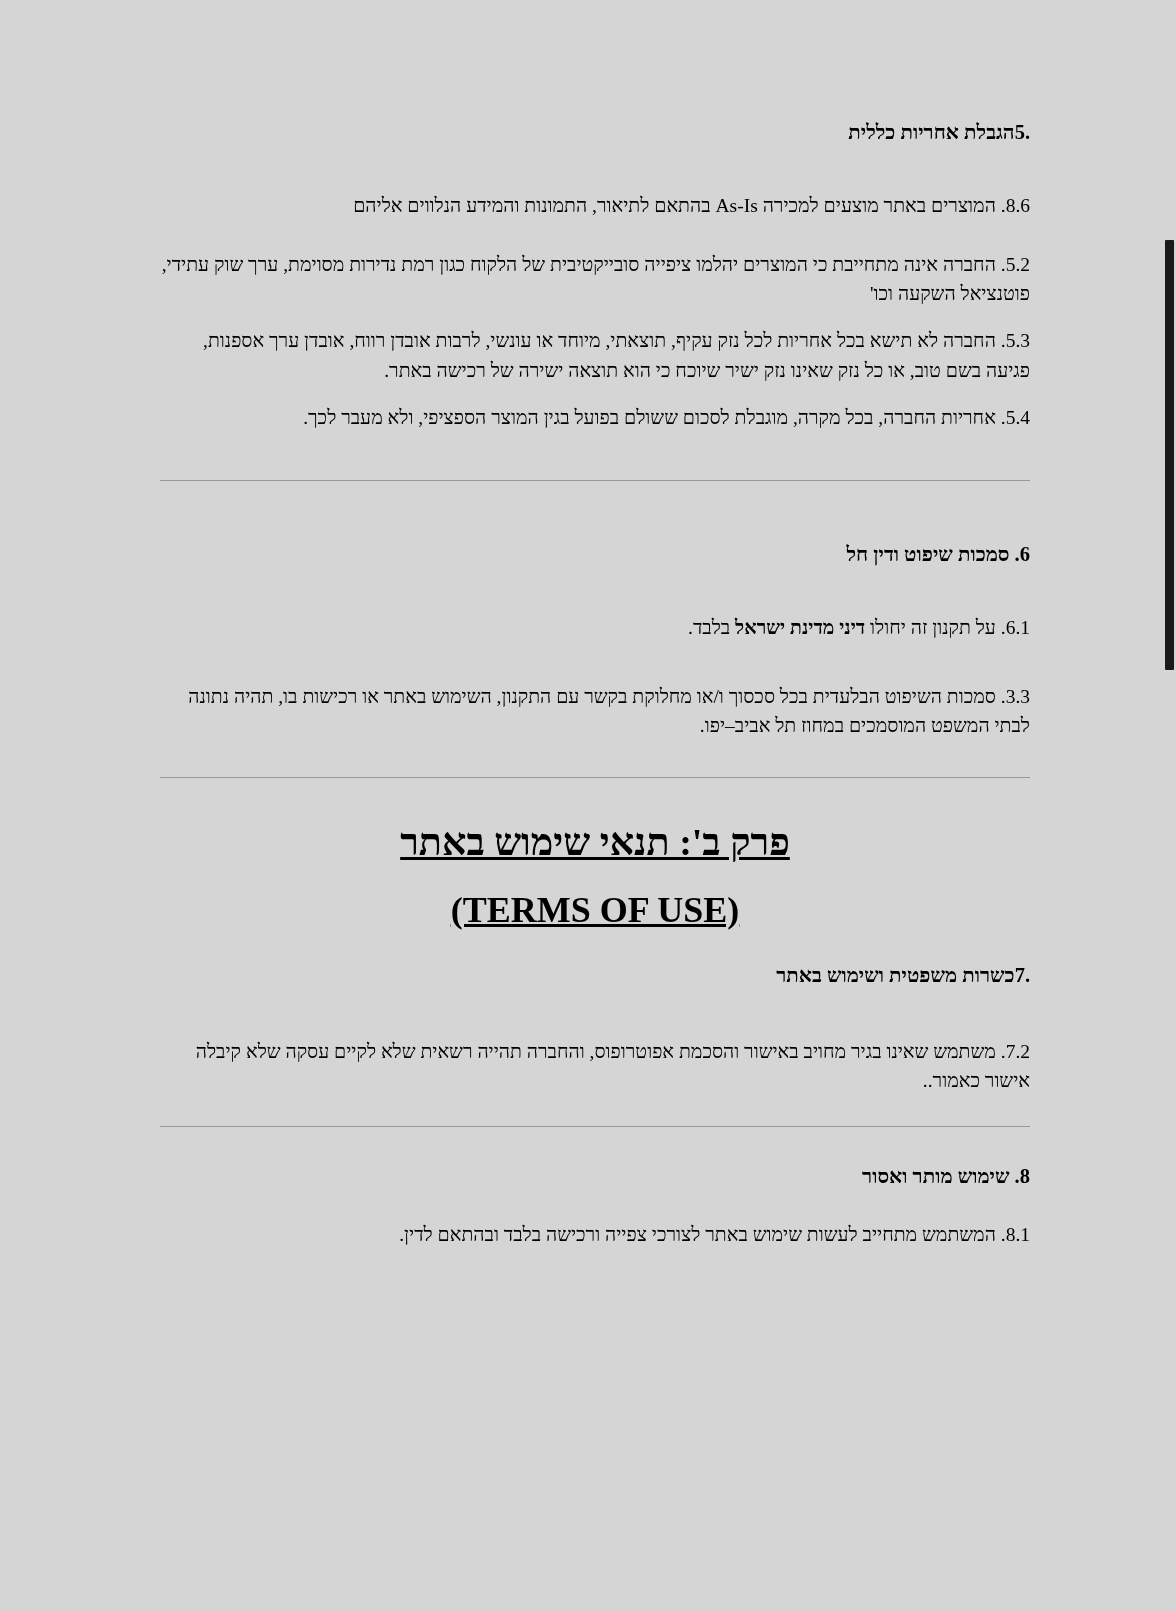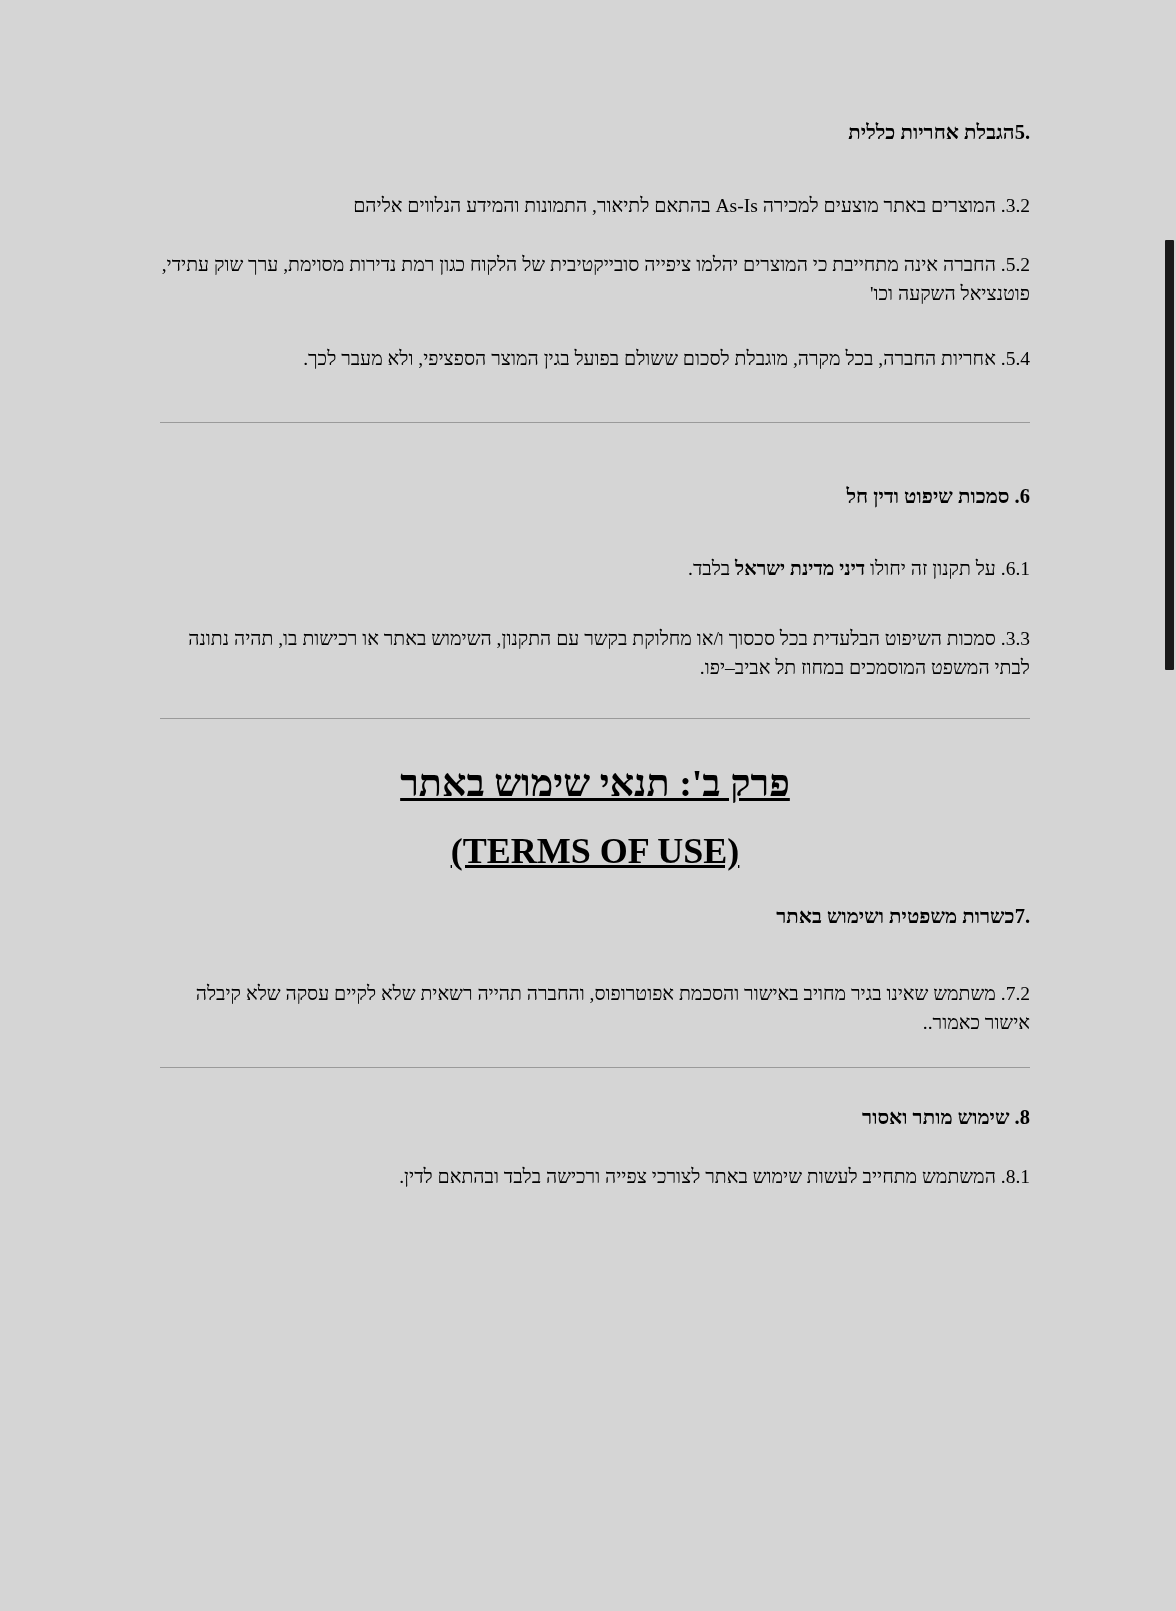--- a/index.html
+++ b/index.html
@@ -89,24 +89,25 @@
 </head>
 <body>
 
 <div class="page">
 
   <div style="height:118px"></div>
 
   <div class="section">
     <div class="heading">.5הגבלת אחריות כללית</div>
     <div class="spacer-lg"></div>
-    <div class="clause">3.2. המוצרים באתר מוצעים למכירה  As-Is בהתאם לתיאור, התמונות והמידע הנלווים אליהם</div>
+    <div class="clause">8.6. המוצרים באתר מוצעים למכירה  As-Is בהתאם לתיאור, התמונות והמידע הנלווים אליהם</div>
     <div class="spacer-md"></div>
     <div class="clause">5.2. החברה אינה מתחייבת כי המוצרים יהלמו ציפייה סובייקטיבית של הלקוח כגון רמת נדירות מסוימת, ערך שוק עתידי, פוטנציאל השקעה וכו'</div>
     <div class="spacer-sm"></div>
+    <div class="clause">5.3. החברה לא תישא בכל אחריות לכל נזק עקיף, תוצאתי, מיוחד או עונשי, לרבות אובדן רווח, אובדן ערך אספנות, פגיעה בשם טוב, או כל נזק שאינו נזק ישיר שיוכח כי הוא תוצאה ישירה של  רכישה באתר.</div>
     <div class="spacer-sm"></div>
     <div class="clause">5.4. אחריות החברה, בכל מקרה, מוגבלת לסכום ששולם בפועל בגין המוצר הספציפי, ולא מעבר לכך.</div>
   </div>
 
   <div style="height:48px"></div>
   <hr class="rule">
   <div style="height:58px"></div>
 
   <div class="section">
     <div class="heading">6.  סמכות שיפוט ודין חל</div>

